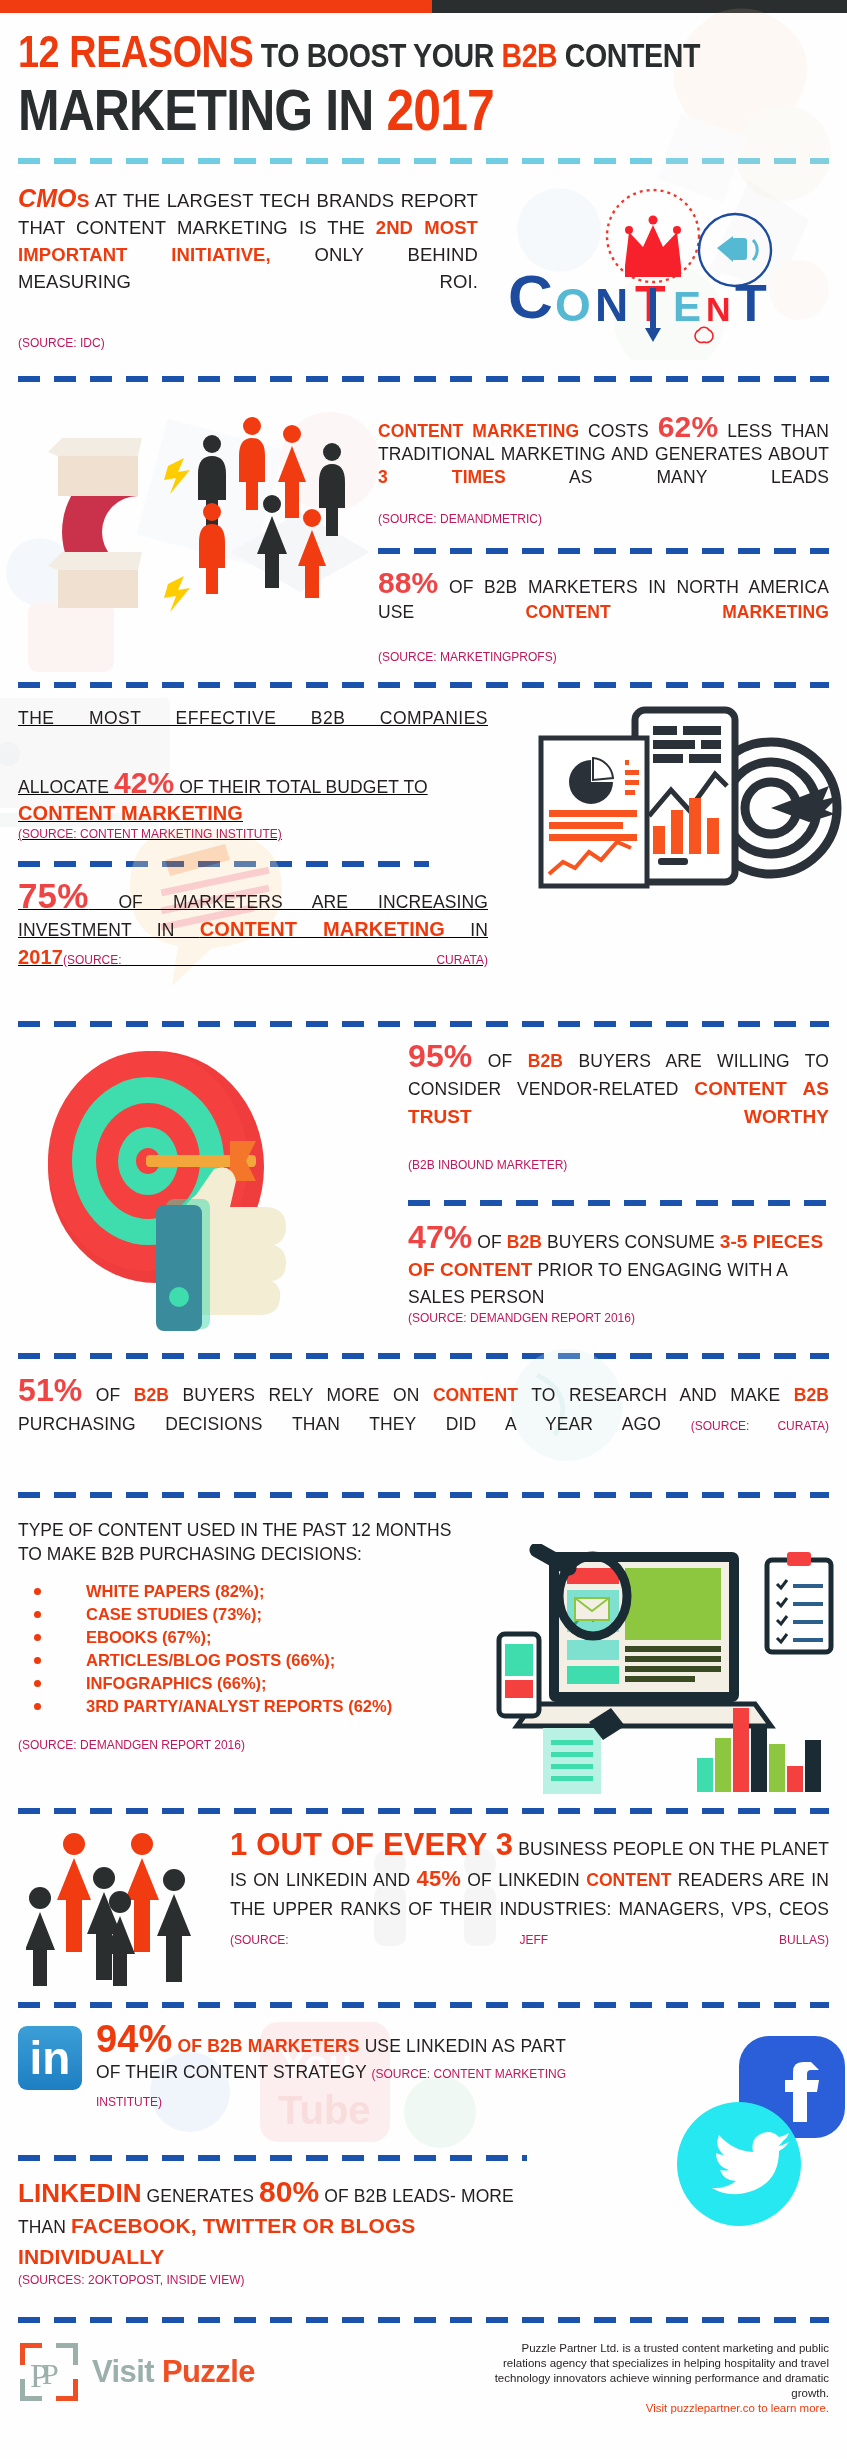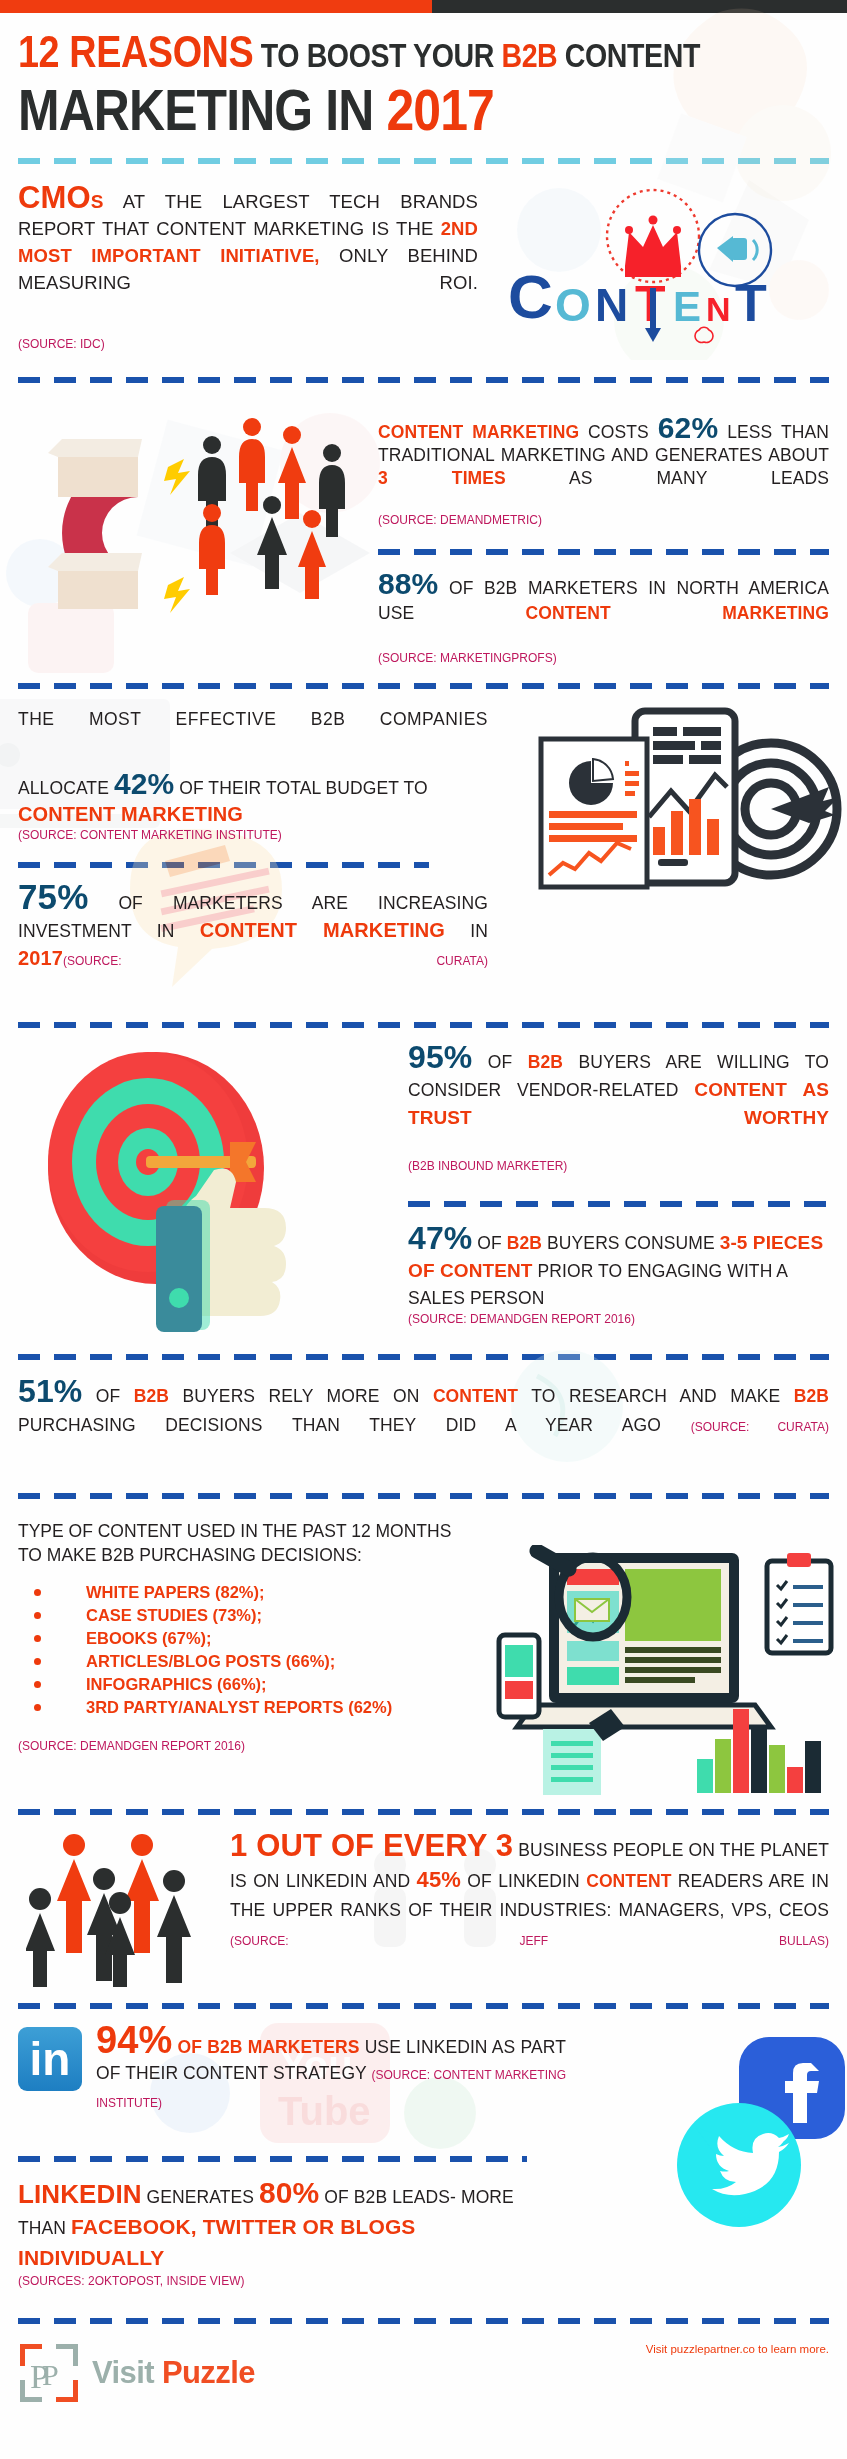--- a/index.html
+++ b/index.html
@@ -30,21 +30,21 @@
   .divider { height:6px; margin:0 18px;
     background-image:repeating-linear-gradient(to right,#1a52ac 0,#1a52ac 22px,transparent 22px,transparent 36px);
   }
   .divider.cyan { background-image:repeating-linear-gradient(to right,#71cde2 0,#71cde2 22px,transparent 22px,transparent 36px);}
 
   
   .block { position:relative; padding:0 18px; }
   .row { display:flex; align-items:flex-start; }
   .txt { font-size:17.5px; line-height:24px; color:#231f20; text-transform:uppercase; letter-spacing:0.1px; }
   .txt .big { font-size:26px; font-weight:bold; color:#ee3a0c; line-height:24px; }
-  .txt .big2 { font-size:30px; font-weight:bold; color:#0c4a6e; line-height:26px; }
+  .txt .big2 { font-size:30px; font-weight:bold; color:#ef4444; line-height:26px; }
   .txt .orb { color:#ee3a0c; font-weight:bold; }
   .src { font-size:12px; color:#be185d; letter-spacing:0; text-transform:uppercase; }
   .just { text-align:justify; }
   .just:after { content:""; display:inline-block; width:100%; }
 
   
   .wm { position:absolute; opacity:0.16; pointer-events:none; z-index:0; }
 
   
   #sec-cmo { padding-top:22px; padding-bottom:10px; }
@@ -149,21 +149,21 @@
 
         <path d="M150 110 l0 42" stroke="#1d4c9e" stroke-width="6" fill="none"></path>
         <path d="M142 150 l8 14 l8 -14z" fill="#1d4c9e"></path>
 
         <path d="M196 152 a6 6 0 0 1 10 0 a6 6 0 0 1 -5 12 a6 6 0 0 1 -5 -12z" fill="none" stroke="#f6212a" stroke-width="1.6"></path>
       </svg>
     </div>
 
     <div class="left" style="position:relative; z-index:3;">
       <div class="txt just" style="font-size:18.5px; line-height:27px;">
-        <span class="big" style="font-size:31px;">CMO</span><span class="orb" style="font-size:19px;">s</span><span> AT THE LARGEST TECH BRANDS REPORT THAT CONTENT MARKETING IS THE </span><span class="orb">2ND MOST IMPORTANT INITIATIVE,</span><span> ONLY BEHIND MEASURING ROI.</span>
+        <span class="big" style="font-size:25px;font-style:italic;">CMO</span><span class="orb" style="font-size:19px;">s</span><span> AT THE LARGEST TECH BRANDS REPORT THAT CONTENT MARKETING IS THE </span><span class="orb">2ND MOST IMPORTANT INITIATIVE,</span><span> ONLY BEHIND MEASURING ROI.</span>
       </div>
       <div class="src" style="margin-top:14px;">(SOURCE: IDC)</div>
     </div>
   </div>
 
   <div style="height:16px"></div>
   <div class="divider"></div>
 
   <div class="block" id="sec-magnet">
 
@@ -233,21 +233,21 @@
       <div class="txt just" style="line-height:25px;">
         <span class="big2">88%</span><span> OF B2B MARKETERS IN NORTH AMERICA USE </span><span class="orb">CONTENT MARKETING</span>
       </div>
       <div class="src">(SOURCE: MARKETINGPROFS)</div>
     </div>
     <div style="height:18px"></div>
   </div>
 
   <div class="divider"></div>
 
-  <div class="block" style="padding-top:18px; min-height:300px;">
+  <div class="block" style="padding-top:18px; min-height:300px;text-decoration:underline;">
     <svg class="wm" style="left:0; top:0px; width:300px; height:200px; opacity:0.25;" viewBox="0 0 300 200">
       <rect x="-20" y="10" width="190" height="110" rx="6" fill="#e8eaec"></rect>
       <rect x="-10" y="125" width="170" height="14" rx="6" fill="#e0e3e6"></rect>
       <circle cx="8" cy="66" r="12" fill="#cfd4d8"></circle>
     </svg>
     <svg class="wm" style="left:120px; top:130px; width:260px; height:180px; opacity:0.3;" viewBox="0 0 260 180">
       <path d="M70 10 q-60 0 -60 60 q0 50 48 58 l-6 40 l40 -38 q70 -6 70 -60 q0 -60 -92 -60z" fill="#fbe3b4"></path>
       <g fill="#f0625a">
           <rect x="40" y="60" width="110" height="7" transform="rotate(-12 95 63)"></rect>
           <rect x="40" y="78" width="110" height="7" transform="rotate(-12 95 81)"></rect>
@@ -562,17 +562,18 @@
           <path d="M60 60 h-22 v-5 h17 v-17 h5z" fill="#f04e23"></path>
           <text x="12" y="46" font-family="Liberation Serif, serif" font-size="34" fill="#9cb0ab">P</text>
           <text x="24" y="43" font-family="Liberation Serif, serif" font-size="30" fill="#9cb0ab">P</text>
         </svg>
       </div>
       <div class="logo-text">
         <span class="lg-grey">Visit </span><span class="lg-or">Puzzle</span>
       </div>
     </div>
     <div class="foot-desc">
+      <div>Puzzle Partner Ltd. is a trusted content marketing and public relations agency that specializes in helping hospitality and travel technology innovators achieve winning performance and dramatic growth.</div>
       <div class="foot-link">Visit puzzlepartner.co to learn more.</div>
     </div>
   </div>
 
 </div>
 
 </body></html>

